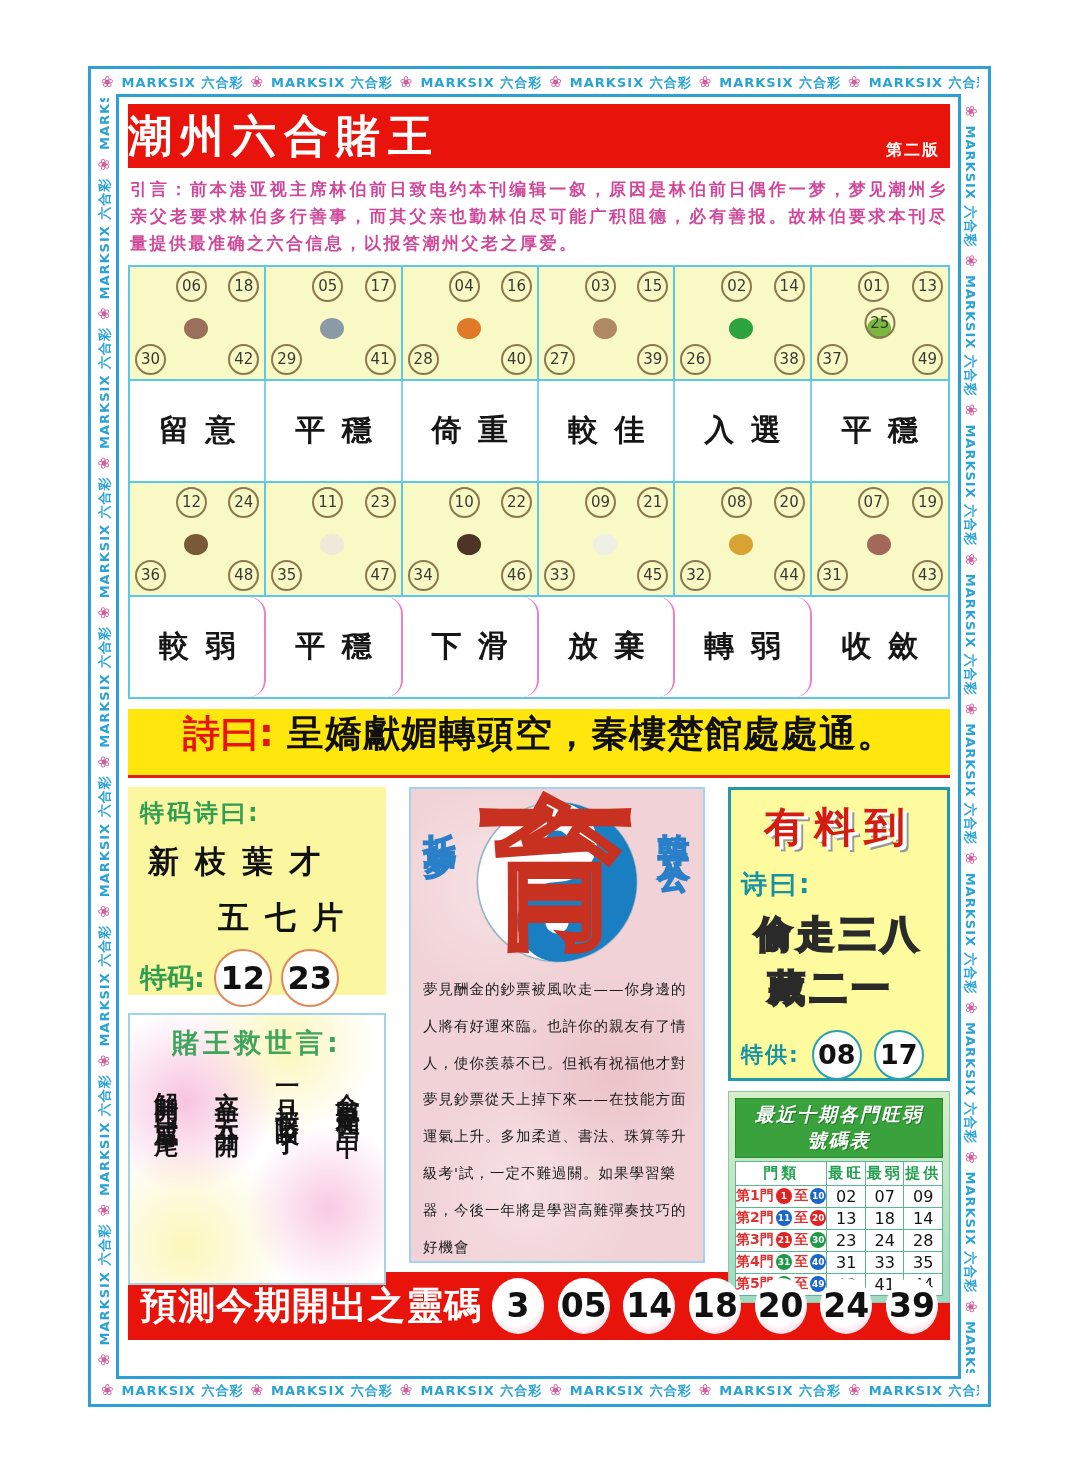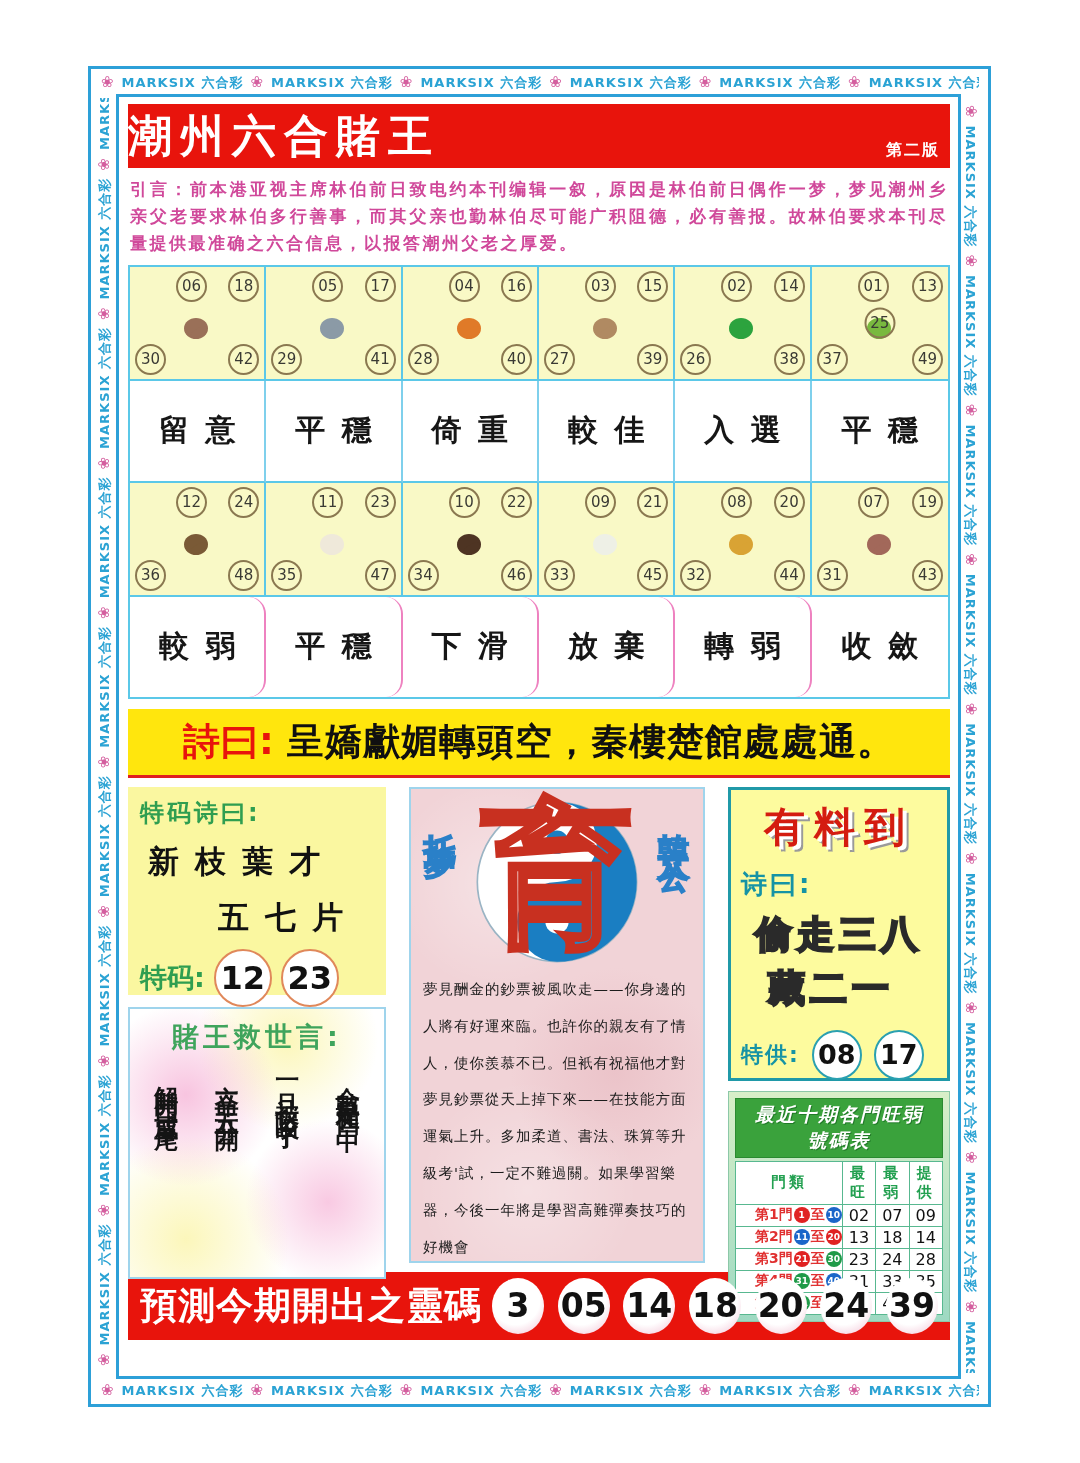--- a/index.html
+++ b/index.html
@@ -39,35 +39,35 @@
        display:flex;align-items:center;justify-content:center;font-size:15px;color:#3a3a34;}
   .tl{left:5px;top:4px;margin-left:41px;}.tr{right:5px;top:4px;}.bl{left:5px;bottom:4px;}.br{right:5px;bottom:4px;}
   .ctr{left:50%;top:50%;transform:translate(-50%,-50%);}
   .beastwrap{position:absolute;left:50%;top:50%;transform:translate(-50%,-50%);}
   .beast{position:relative;width:70px;height:40px;background:var(--c,#987);border-radius:55% 60% 50% 55%/70% 65% 60% 70%;
          box-shadow:inset 0 0 0 1.5px rgba(110,95,70,.45);}
   .beast::before{content:'';position:absolute;left:-13px;top:-5px;width:24px;height:21px;border-radius:50%;background:var(--c,#987);}
   .beast::after{content:'';position:absolute;right:-11px;top:5px;width:18px;height:8px;border-radius:50%;background:var(--c,#987);transform:rotate(-28deg);}
   
   .poem-banner{margin-top:10px;background:#ffe60d;border-bottom:3px solid #e02020;height:66px;
-               display:flex;align-items:center;justify-content:center;gap:12px;}
+               display:flex;align-items:flex-start;justify-content:center;gap:12px;}
   .poem-prefix{color:#e8140c;font-size:37px;font-weight:bold;letter-spacing:1px;}
   .poem-text{color:#101010;font-size:37px;font-weight:bold;letter-spacing:1px;}
   
   .cols{display:flex;gap:23px;margin-top:9px;height:476px;}
   .col-left{width:258px;display:flex;flex-direction:column;}
   .sbox{background:#faf7a0;height:208px;padding:10px 12px;box-sizing:border-box;}
   .sbox-title{color:#2f9e50;font-size:24px;font-weight:bold;letter-spacing:3px;}
   .sline1{margin:12px 0 0 8px;font-size:31px;font-weight:bold;letter-spacing:0.52em;color:#111;}
   .sline2{margin:14px 0 0 78px;font-size:31px;font-weight:bold;letter-spacing:0.52em;color:#111;}
   .srow{display:flex;align-items:center;margin-top:10px;}
   .slabel{color:#2f9e50;font-size:27px;font-weight:bold;}
   .scircle{width:54px;height:54px;border:2px solid #e0885a;border-radius:50%;background:#fff;
            display:flex;align-items:center;justify-content:center;font-size:32px;font-weight:bold;color:#111;margin-left:9px;}
-  .savebox{flex:1;margin-top:12px;border:2px solid #9fd4ec;padding:10px 6px;box-sizing:border-box;
+  .savebox{flex:1;margin-top:18px;border:2px solid #9fd4ec;padding:10px 6px;box-sizing:border-box;
     background:
       radial-gradient(circle at 22% 32%, rgba(242,148,198,.55), transparent 34%),
       radial-gradient(circle at 78% 72%, rgba(242,148,198,.50), transparent 30%),
       radial-gradient(circle at 62% 12%, rgba(250,242,150,.65), transparent 32%),
       radial-gradient(circle at 22% 86%, rgba(250,242,150,.65), transparent 34%),
       #ffffff;}
   .save-title{color:#3fa45c;font-size:27px;font-weight:bold;text-align:center;letter-spacing:4px;}
   .vcols{display:flex;justify-content:space-around;margin-top:12px;height:200px;}
   .vcol{writing-mode:vertical-rl;text-orientation:upright;font-size:24px;font-weight:bold;letter-spacing:7px;color:#141414;}
   .col-mid{width:296px;position:relative;border:2px solid #9fd4ec;box-sizing:border-box;padding:8px 12px;
@@ -99,21 +99,21 @@
   .ycircle{width:46px;height:46px;border:2px solid #2aa0b0;border-radius:50%;background:#fff;
            display:flex;align-items:center;justify-content:center;font-size:27px;font-weight:bold;color:#111;margin-left:12px;}
   .gtable-box{flex:1;margin-top:10px;background:linear-gradient(180deg,#d8efc8,#9ed9c2);
               border:1px solid #8cc8a8;padding:6px;box-sizing:border-box;}
   .gtitle{background:#3aa23c;color:#ffffff;font-weight:bold;font-size:19px;text-align:center;
           letter-spacing:2px;padding:3px 9px;border:1px solid #2a8a30;text-shadow:1px 1px 0 #217a28;font-style:italic;}
   table.gt{width:100%;border-collapse:collapse;margin-top:3px;background:#fff;}
   .gt th{color:#22a050;font-size:15px;border:1.5px solid #58b890;padding:2px 0;letter-spacing:3px;}
   .gt td{border:1.5px solid #58b890;text-align:center;font-size:16px;color:#111;padding:1px 0;}
   .gatecell{padding:1px 2px;}
-  .gate{display:flex;align-items:center;justify-content:flex-end;gap:1px;color:#e03030;font-weight:bold;font-size:14px;white-space:nowrap;padding-left:19px;}
+  .gate{display:flex;align-items:center;justify-content:space-between;gap:1px;color:#e03030;font-weight:bold;font-size:14px;white-space:nowrap;}
   .ball{display:inline-flex;width:16px;height:16px;border-radius:50%;color:#fff;font-size:9px;font-weight:bold;
         align-items:center;justify-content:center;flex:none;}
   
   .predict{margin-top:9px;height:68px;background:#e8140c;display:flex;align-items:center;padding:0 12px;gap:10px;box-sizing:border-box;}
   .plabel{color:#ffffff;font-size:37px;font-weight:bold;letter-spacing:1px;white-space:nowrap;}
   .pballs{display:flex;flex:1;justify-content:space-between;align-items:center;}
   .pball{width:52px;height:56px;border-radius:50%;
          background:radial-gradient(circle at 45% 40%, #ffffff 55%, #f0bcd0);
          display:flex;align-items:center;justify-content:center;font-size:33px;font-weight:bold;color:#111;}
 </style>

